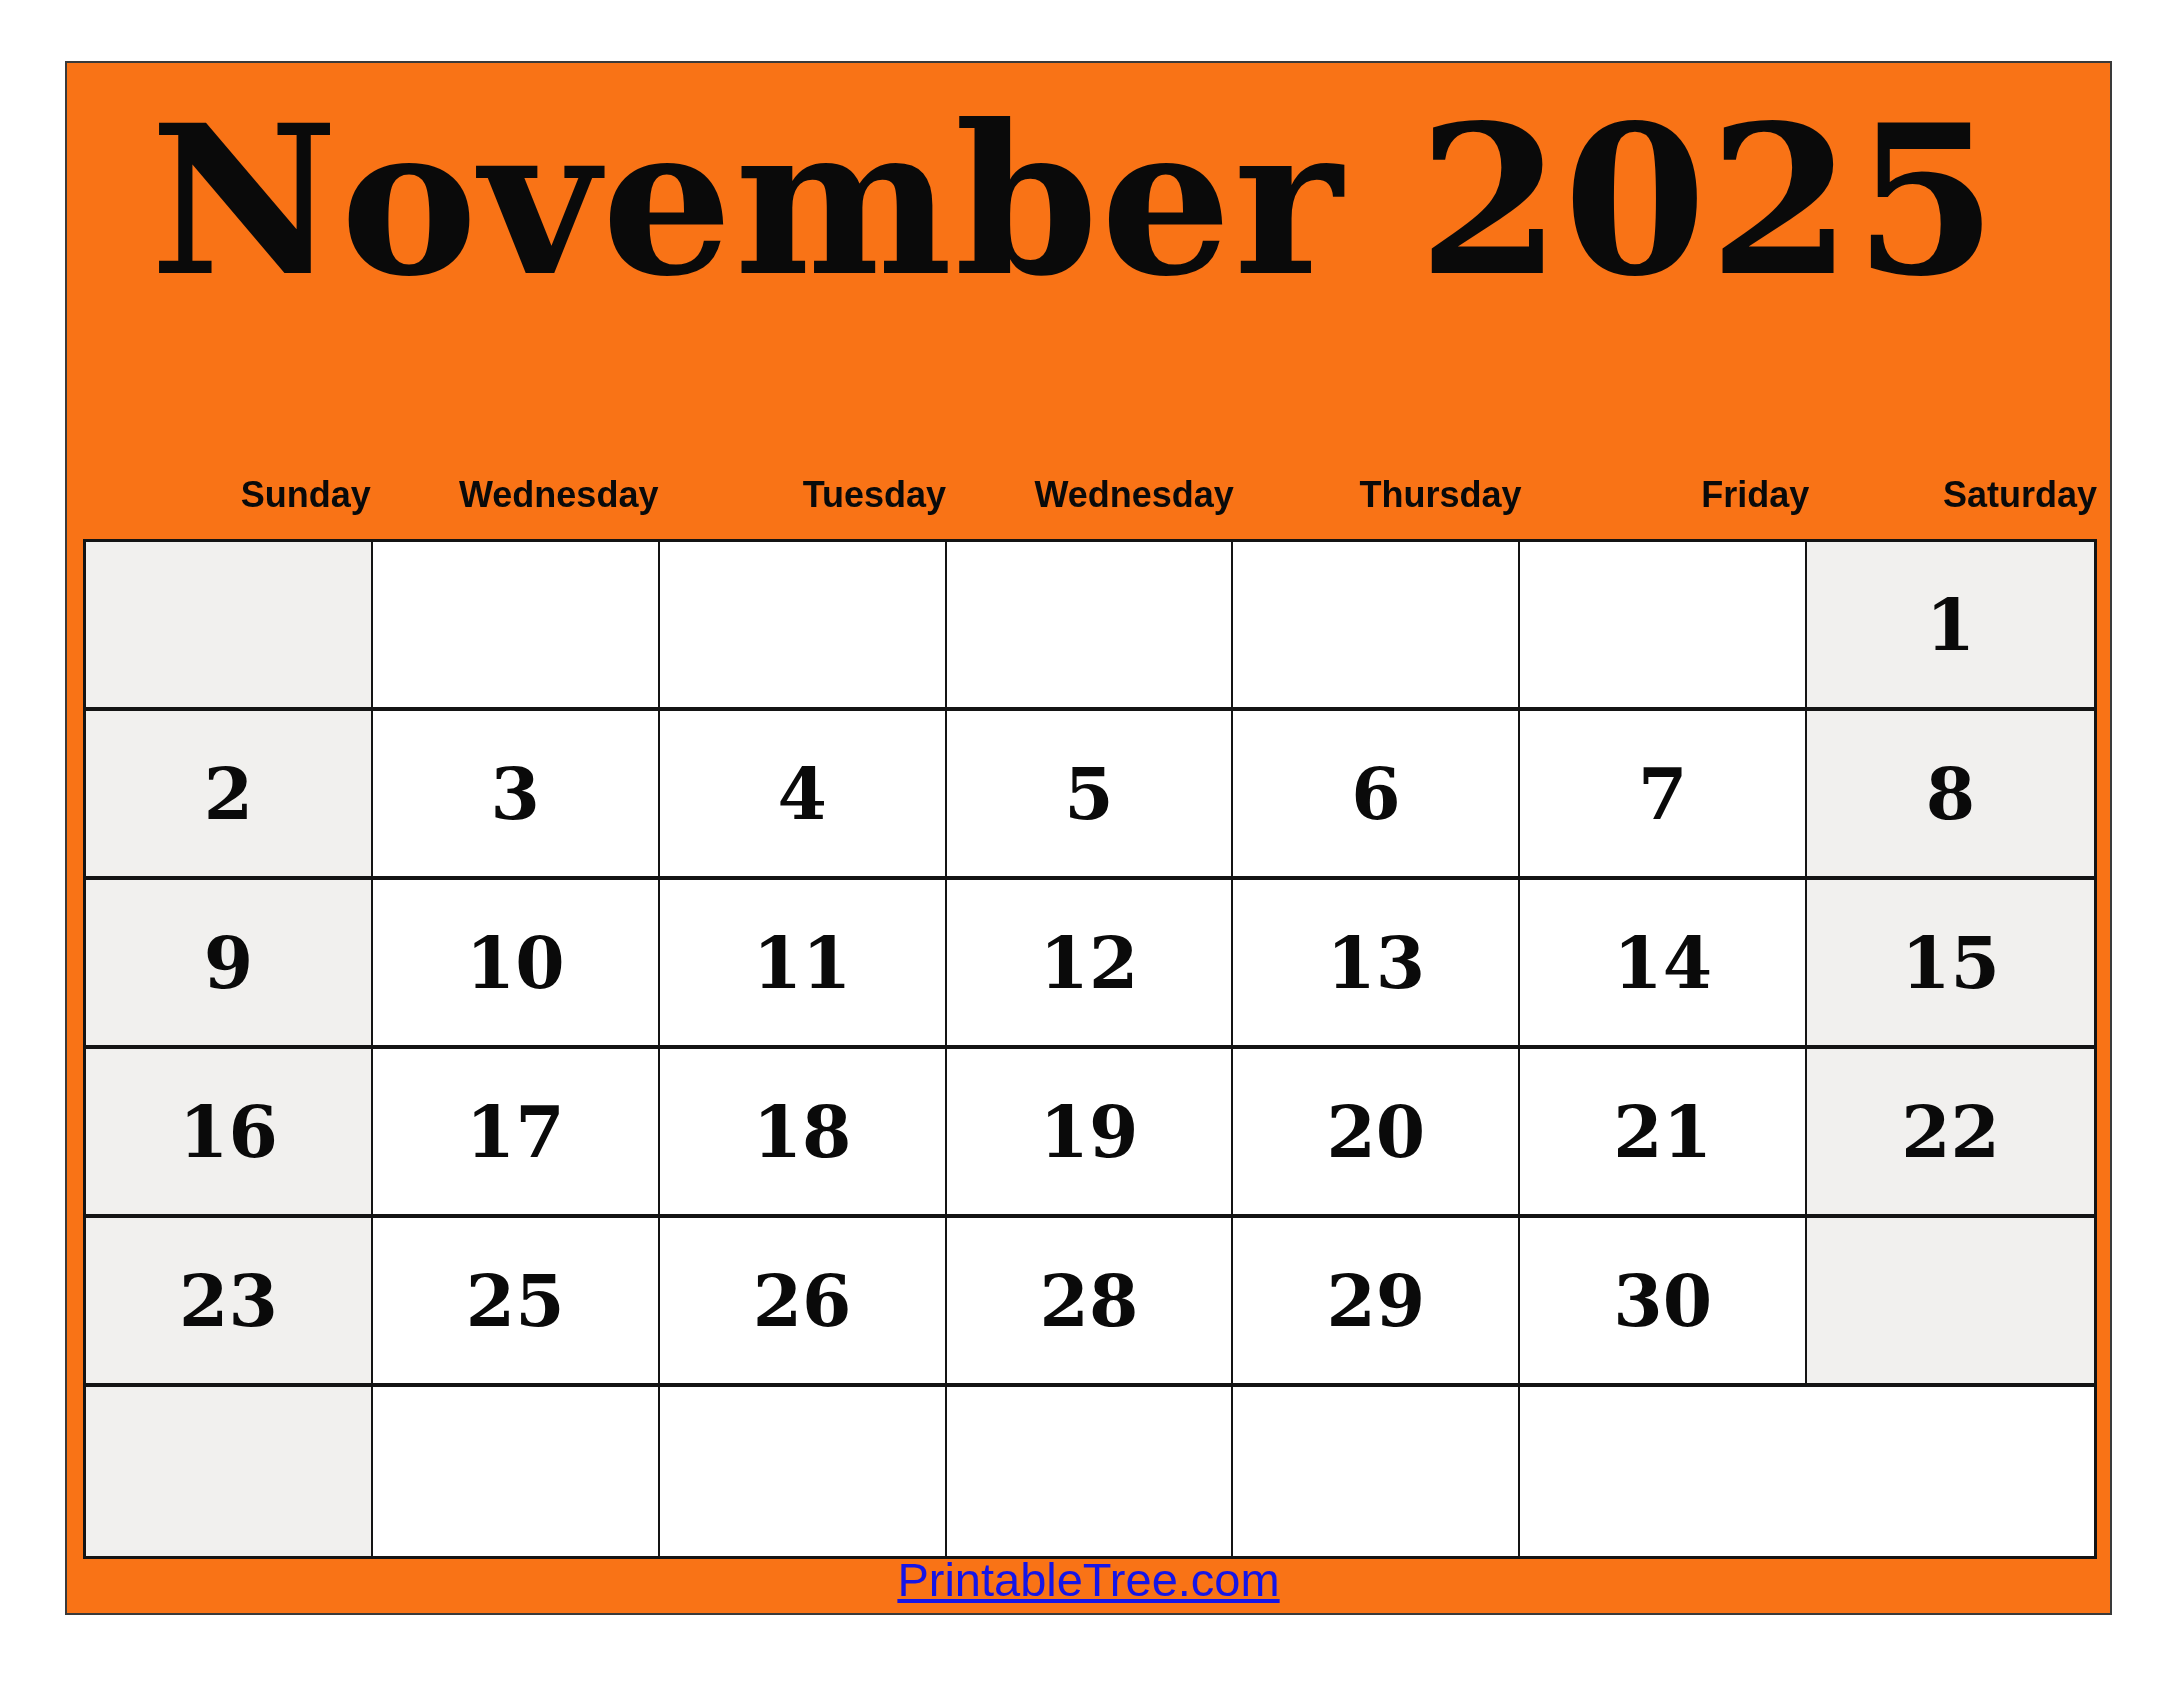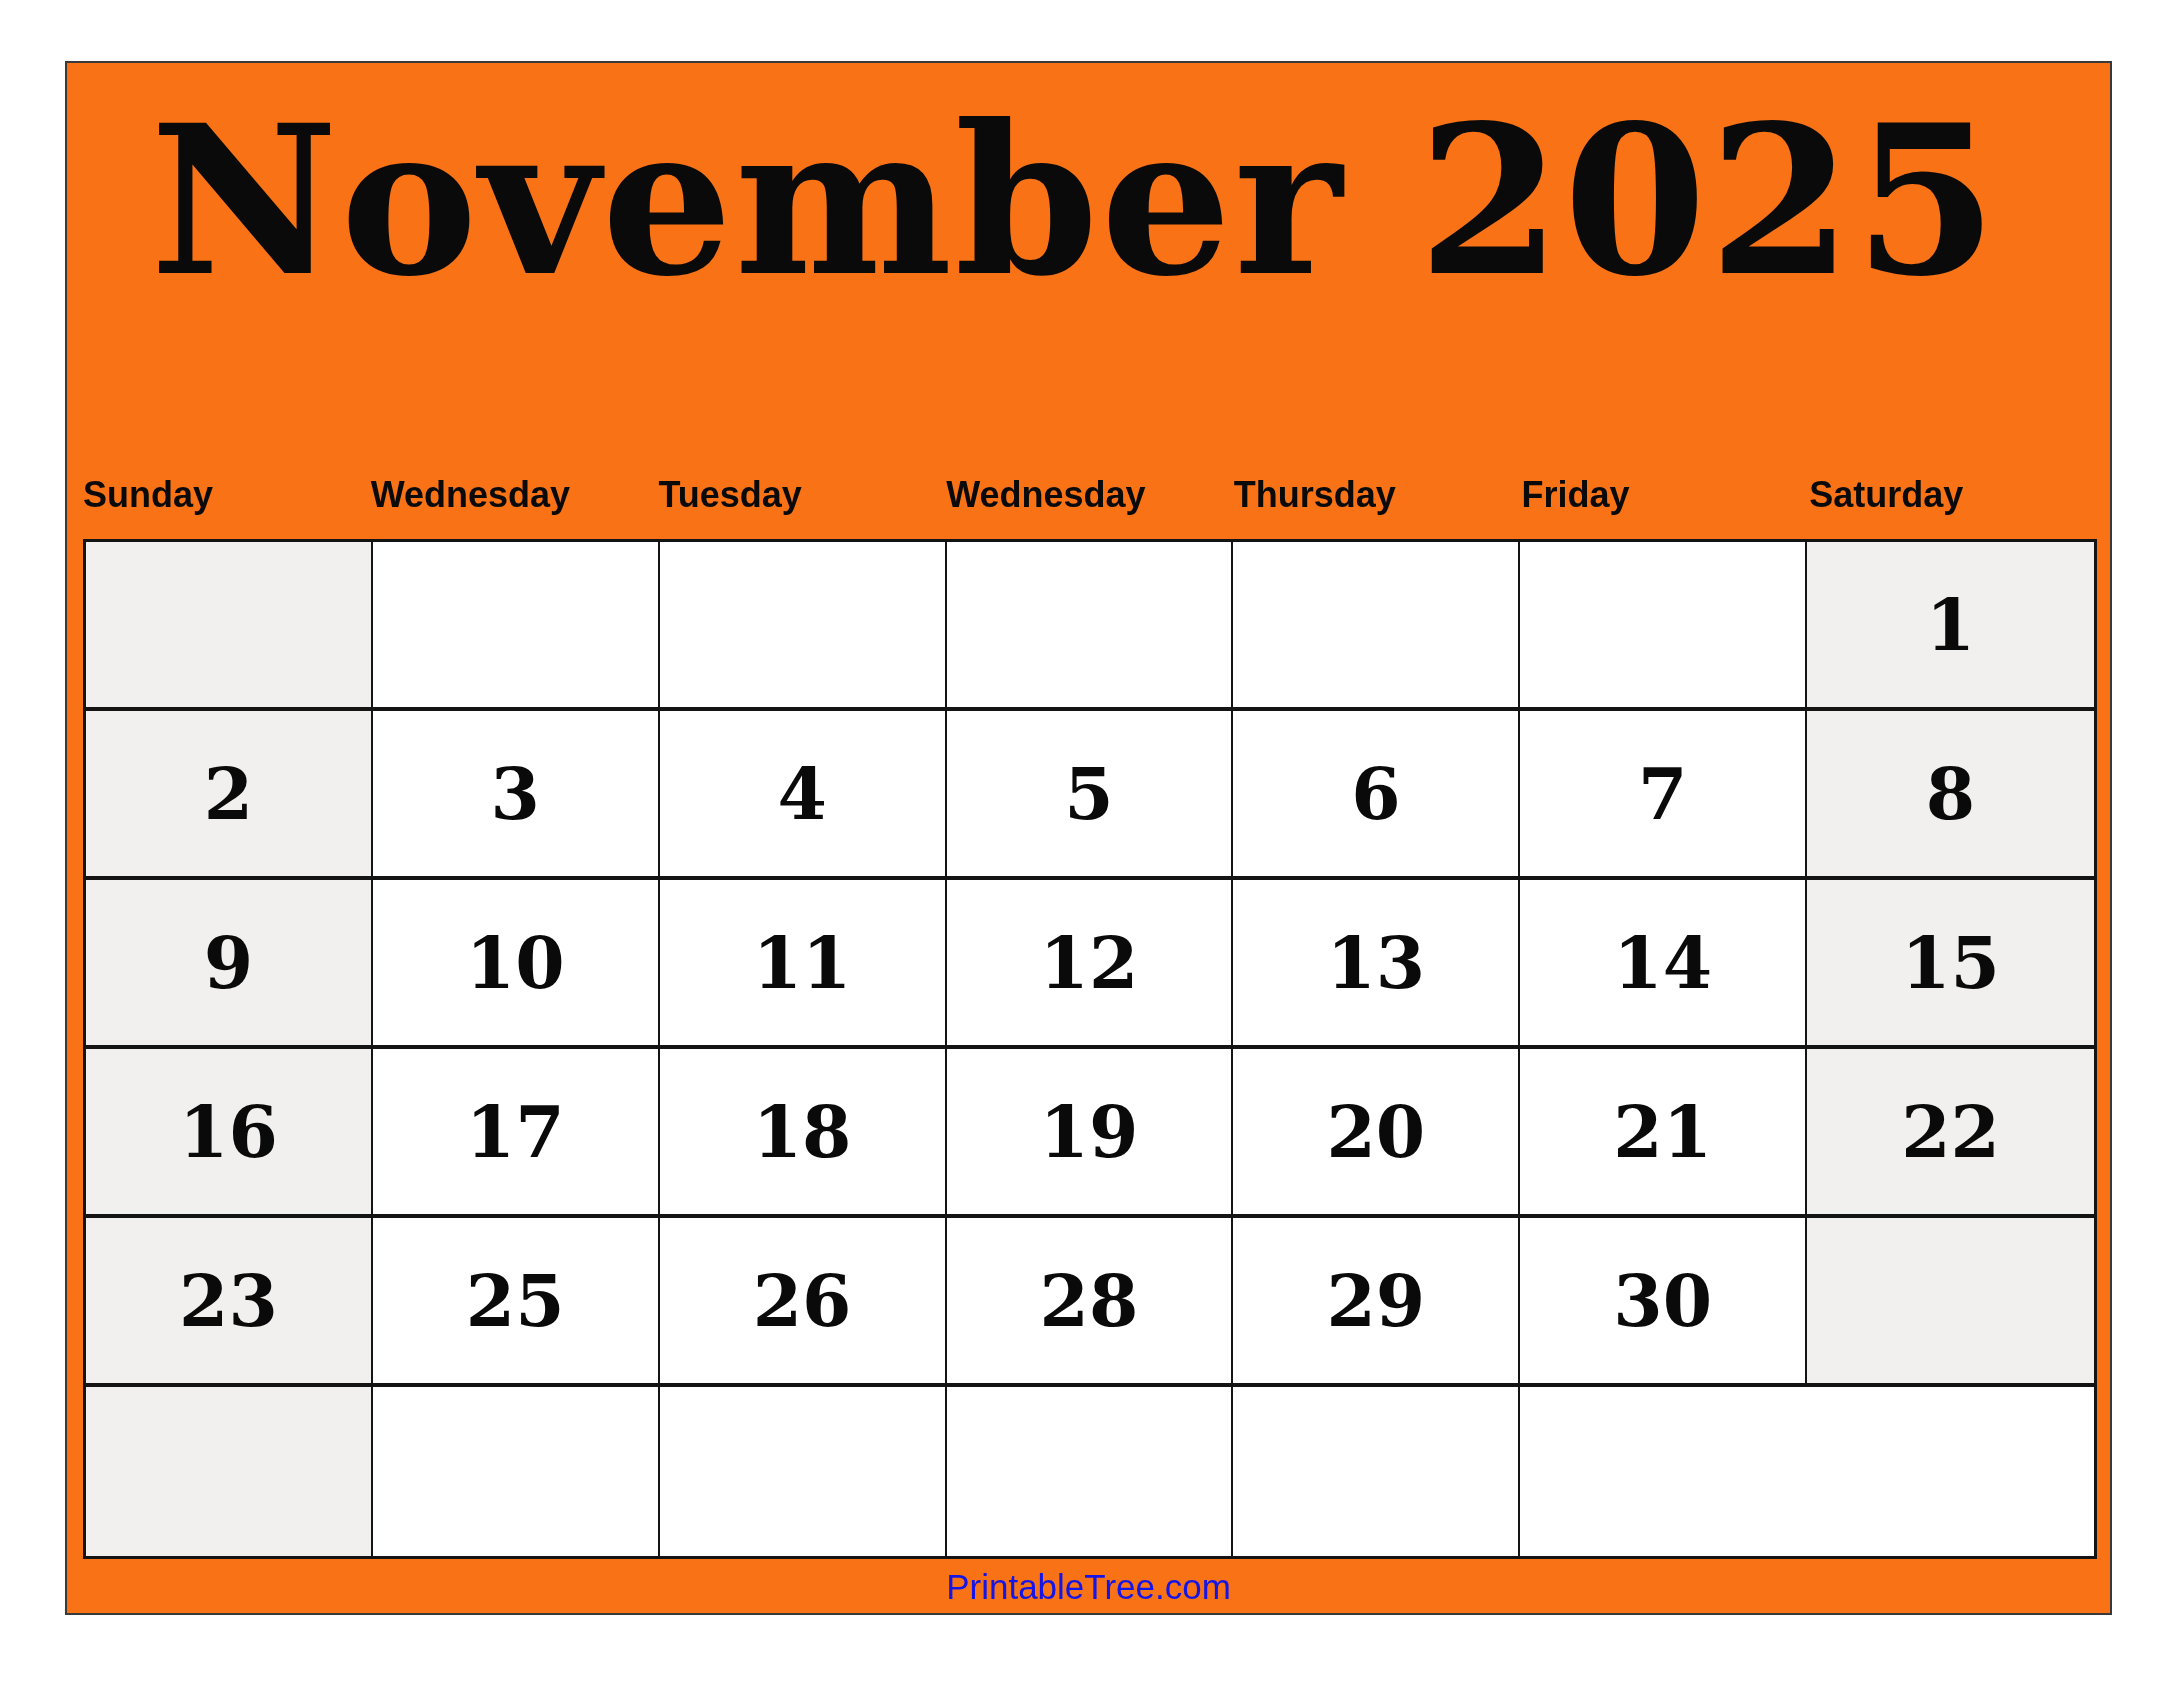--- a/index.html
+++ b/index.html
@@ -48,21 +48,21 @@
     position: absolute;
     left: 16px;
     top: 394px;
     width: 2014px;
     height: 75px;
     display: grid;
     grid-template-columns: repeat(7, 1fr);
     align-items: center;
   }
   .weekday {
-    text-align: left;
+    text-align: right;
     font-family: "Liberation Sans", sans-serif;
     font-weight: bold;
     font-size: 36px;
     color: var(--ink);
   }
   .calendar-grid {
     position: absolute;
     left: 16px;
     top: 476px;
     width: 2014px;
@@ -93,22 +93,23 @@
   .day-cell:nth-child(7n) { background: var(--weekend-bg); }
   .footer {
     position: absolute;
     left: 0;
     bottom: 6px;
     width: 100%;
     text-align: center;
   }
   .footer-link {
     font-family: "Liberation Sans", sans-serif;
-    font-size: 35px;
+    font-size: 47px;
     color: var(--link-color);
+    text-decoration: underline;
     cursor: pointer;
   }
 </style>
 </head>
 <body>
 
 <div class="page">
 
   <h1 class="month-title">November 2025</h1>
 

